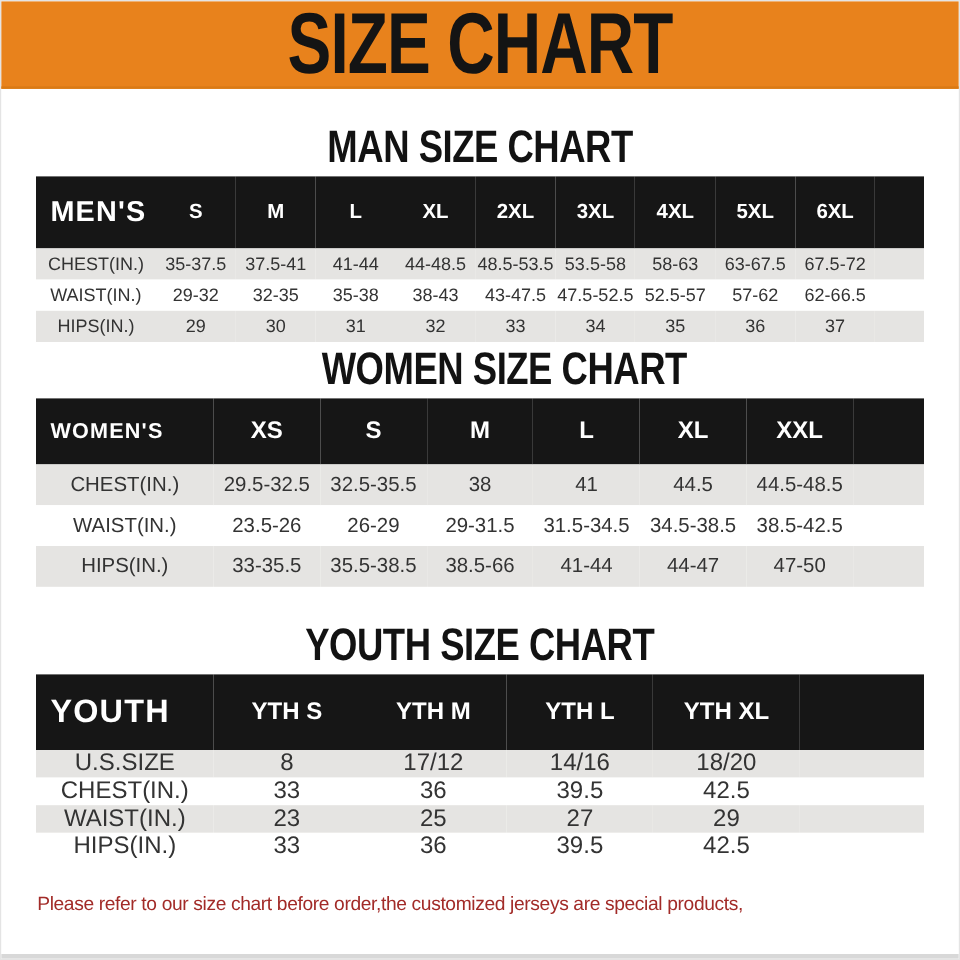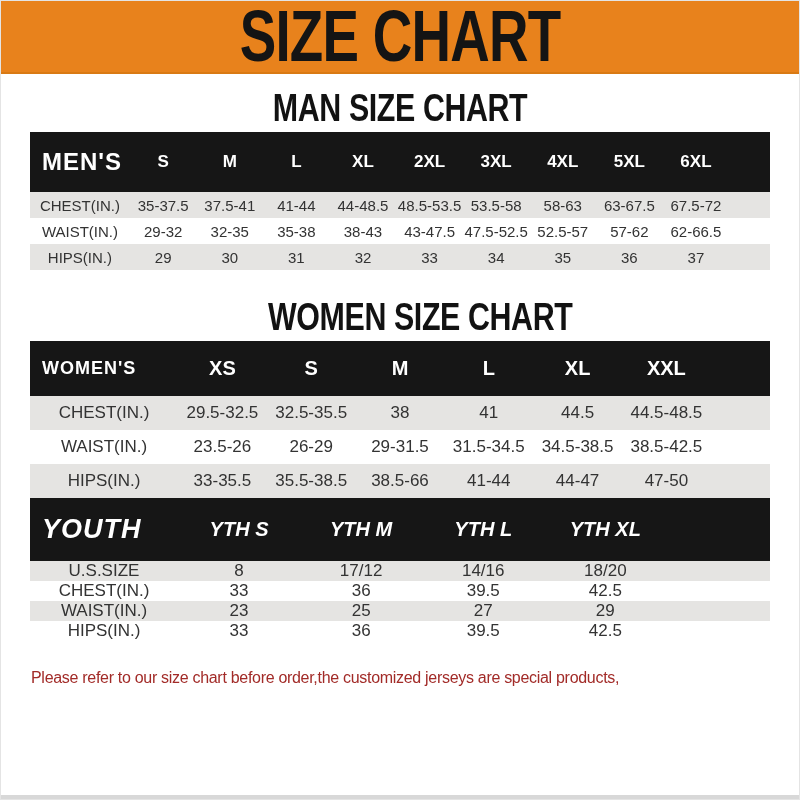--- a/index.html
+++ b/index.html
@@ -10,21 +10,21 @@
     margin: 0 auto;
     background: #ffffff;
     font-family: "Liberation Sans", sans-serif;
     overflow: hidden;
     border: 1px solid #e4e4e4;
   }
   
   .banner {
     height: 73px;
     background: #E8821C;
-    display: flex; align-items: flex-end; justify-content: center;
+    display: flex; align-items: center; justify-content: center;
     border-bottom: 2px solid #d97a14;
   }
   .banner-title {
     display: inline-block;
     font-size: 72px;
     font-weight: bold;
     color: #141414;
     letter-spacing: -1px;
     transform: scaleX(0.76);
     line-height: 1;
@@ -35,22 +35,22 @@
     margin: 0; text-align: center; line-height: 38px; color: #121212;
   }
   .heading-inner {
     display: inline-block;
     font-size: 38px;
     font-weight: bold;
     letter-spacing: -0.5px;
     transform: scaleX(0.8);
     white-space: nowrap;
   }
-  .men-heading   { margin-top: 15px; }
-  .women-heading { margin-top: 28px; padding-left: 40px; }
+  .men-heading   { margin-top: 30px; }
+  .women-heading { margin-top: 4px; padding-left: 40px; }
   .youth-heading { margin-top: 30px; }
   
   table.size-table {
     width: 740px;
     margin: 0 auto;
     border-collapse: collapse;
     table-layout: fixed;
   }
   .size-table thead th {
     background: #161616;
@@ -77,23 +77,23 @@
   .men-table thead th { height: 33px; font-size: 17px; }
   .men-table thead th.corner { font-size: 24px; }
   .men-table tbody td { height: 26px; font-size: 15px; }
   
   .women-table { margin-top: 14px; }
   .women-table thead th { height: 42px; font-size: 20px; }
   .women-table thead th.corner { font-size: 18px; }
   .women-table tbody td { height: 34px; font-size: 17px; }
   
   .youth-table { margin-top: 15px; }
-  .youth-table thead th { height: 34px; font-size: 20px; font-style: italic; }
+  .youth-table thead th { height: 34px; font-size: 20px; }
   .youth-table thead th.corner { font-size: 27px; }
-  .youth-table tbody td { height: 18px; font-size: 17px; }
+  .youth-table tbody td { height: 18px; font-size: 20px; }
   
   .footer-note {
     margin: 21px 28px 0 30px;
     color: #A22B28;
     font-size: 16px;
     line-height: 31px;
     letter-spacing: -0.3px;
   }
   .bottom-edge {
     position: absolute; left: 0; right: 0; bottom: 0;
@@ -235,20 +235,21 @@
           <td>35.5-38.5</td>
           <td>38.5-66</td>
           <td>41-44</td>
           <td>44-47</td>
           <td>47-50</td>
           <td></td>
         </tr>
       </tbody>
   </table>
 
+  <h2 class="section-heading youth-heading"><span class="heading-inner">YOUTH SIZE CHART</span></h2>
 
   <table class="size-table youth-table">
     <colgroup>
       <col style="width:20%">
       <col style="width:16.5%">
         <col style="width:16.5%">
         <col style="width:16.5%">
         <col style="width:16.5%">
       <col style="width:14%">
     </colgroup>

